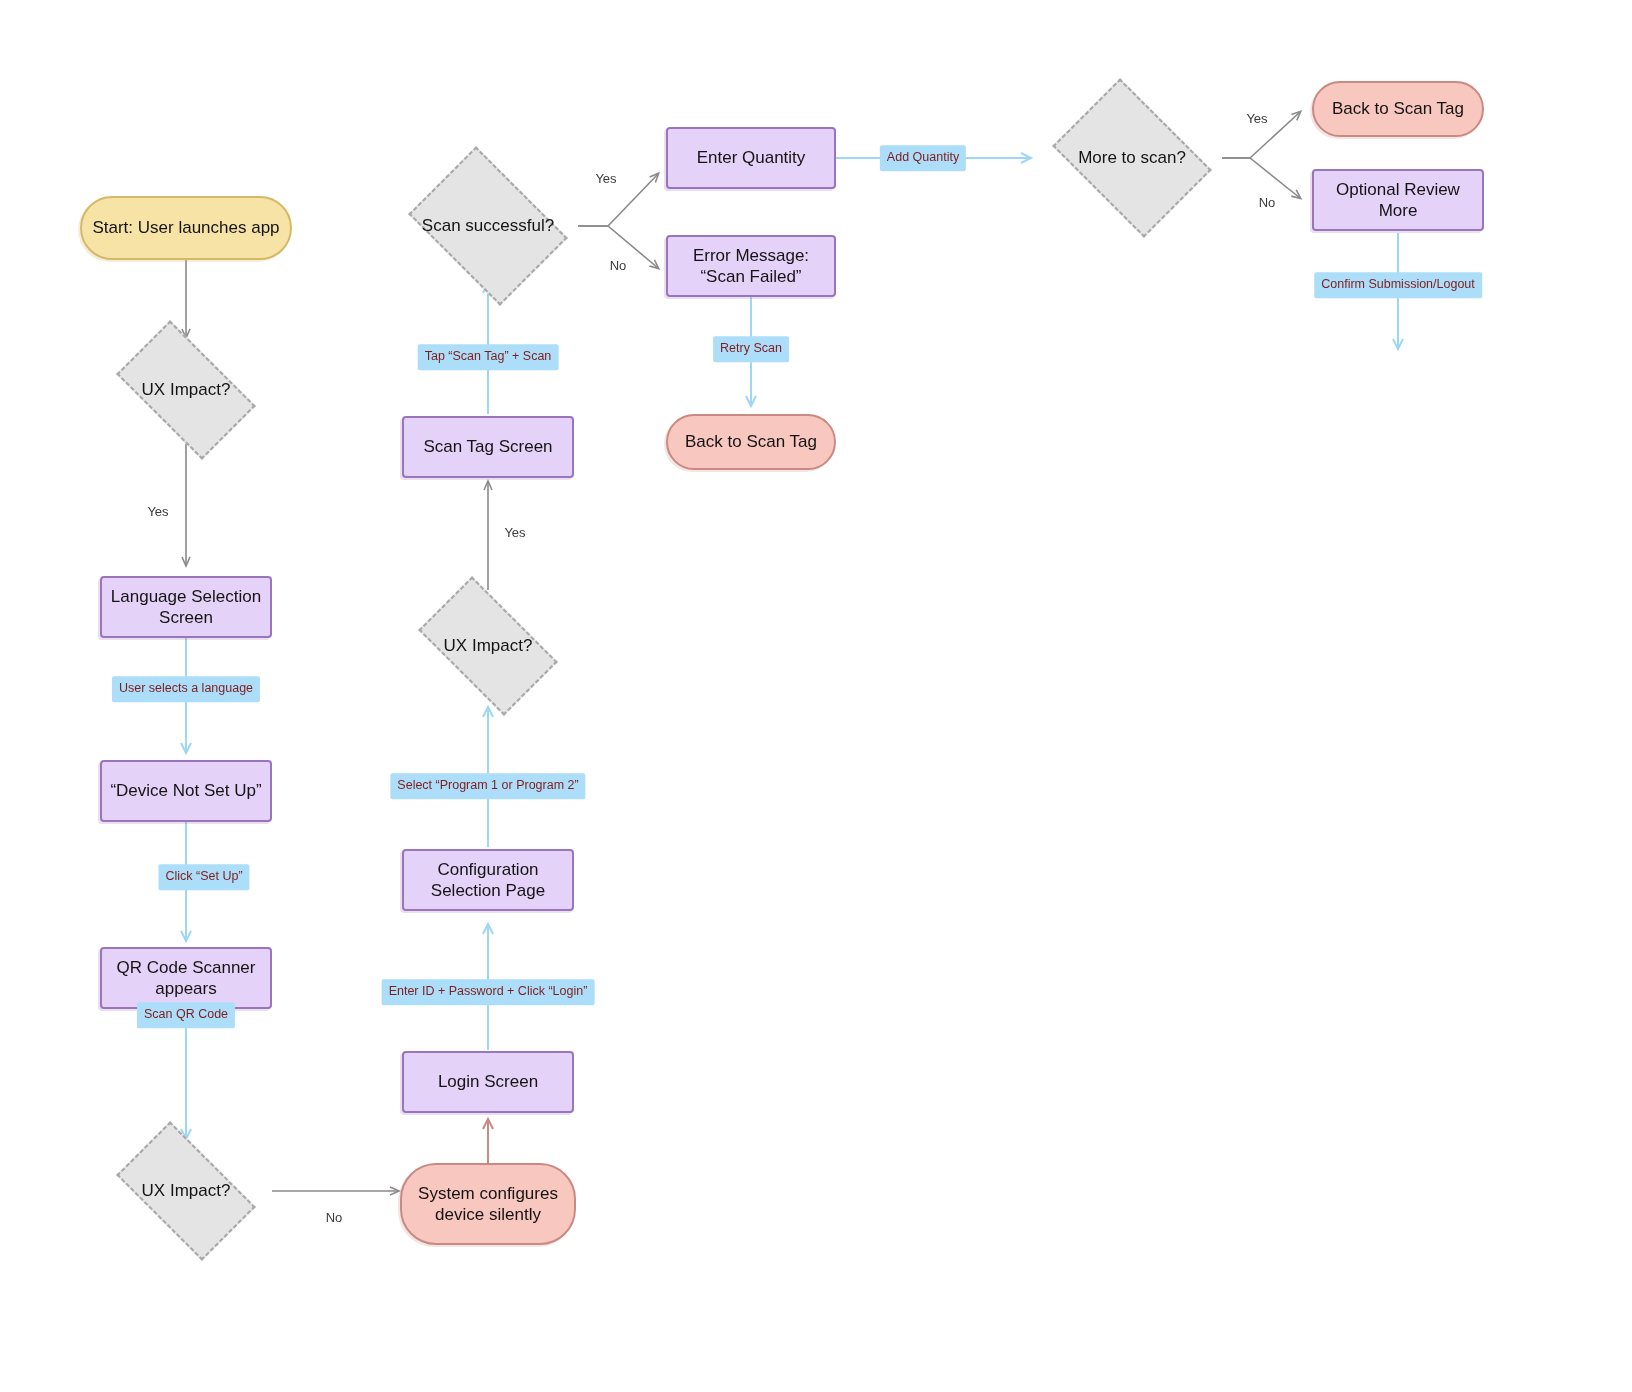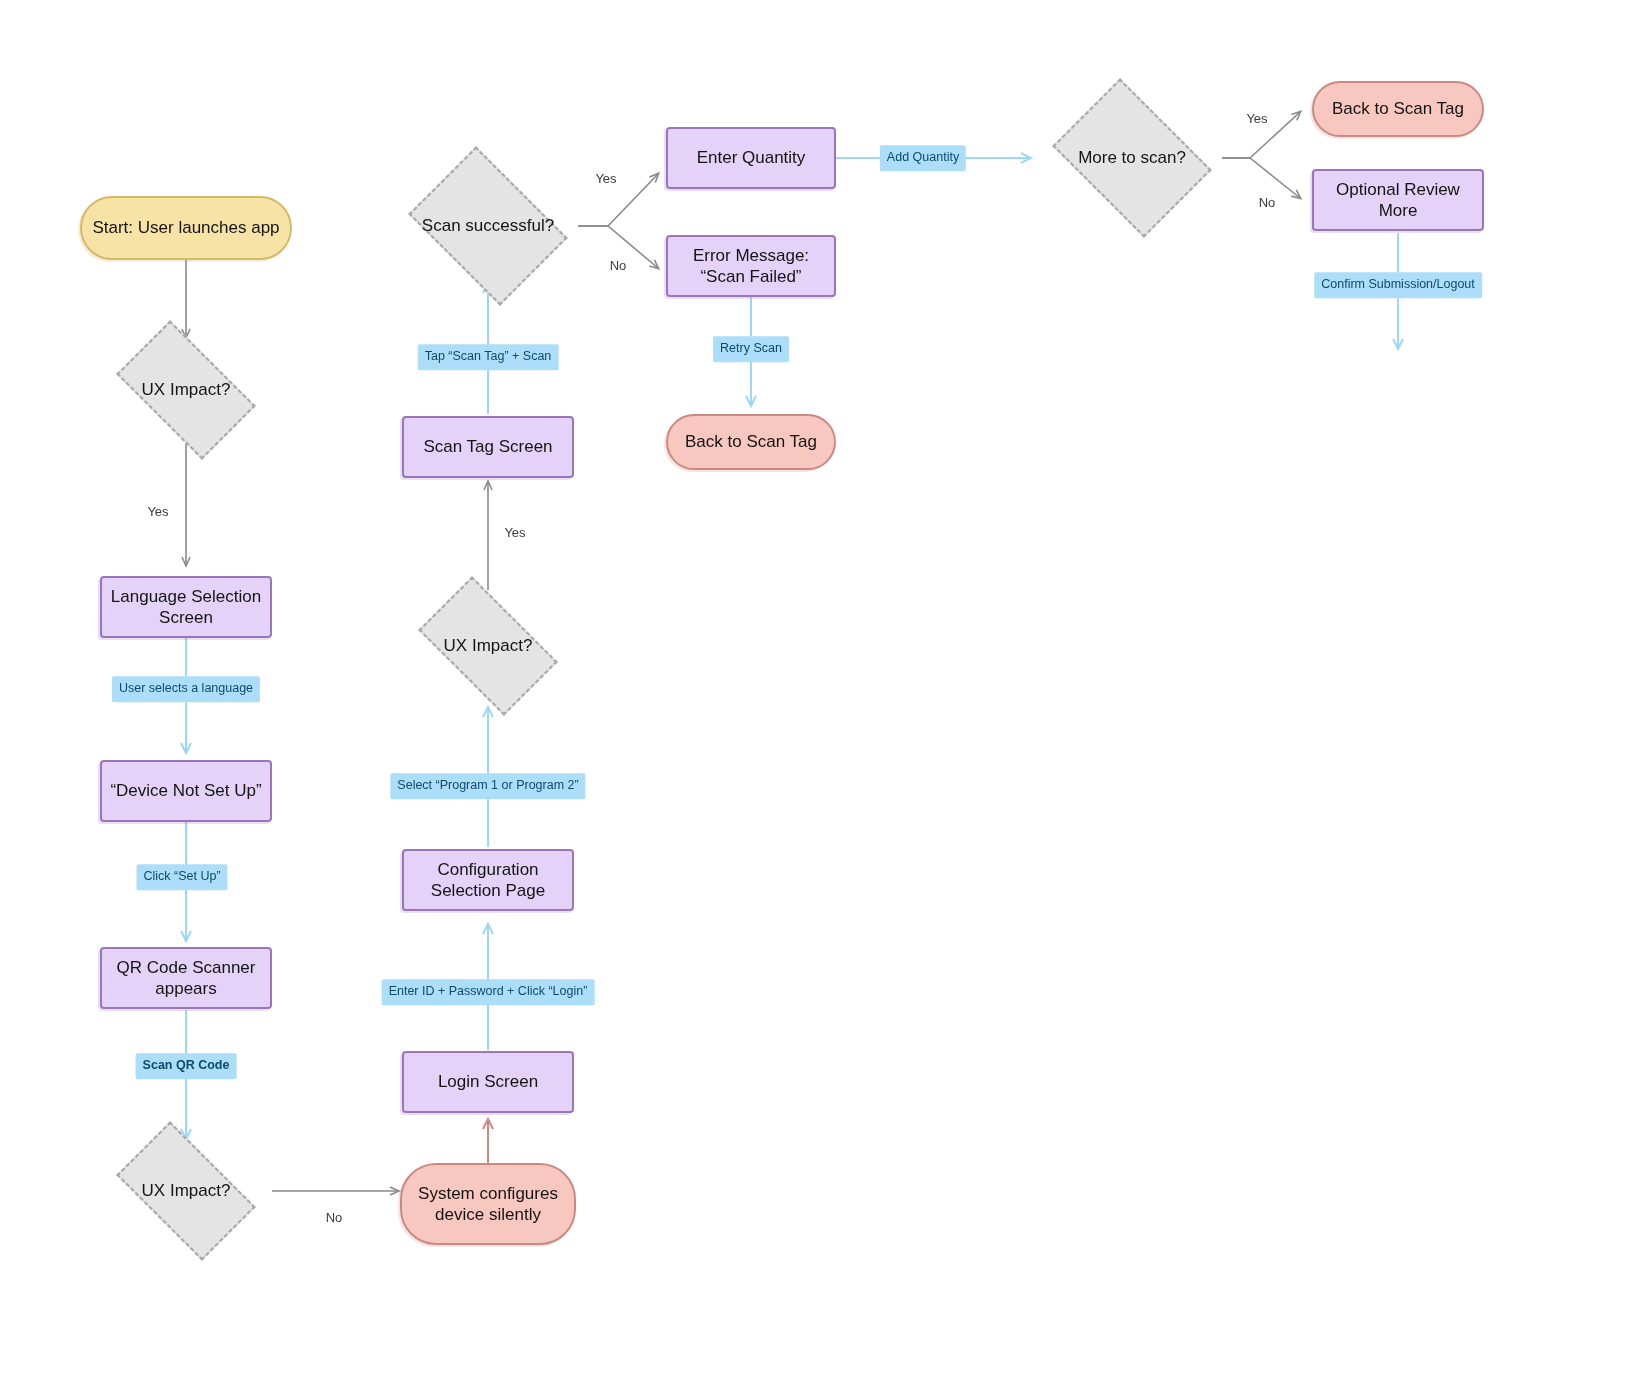--- a/index.html
+++ b/index.html
@@ -88,21 +88,21 @@
   }
   .n-decision .lbl {
     position: relative;
     z-index: 2;
   }
 
   
   .edge-label {
     position: absolute;
     background: #addef9;
-    color: #0c4a6e;
+    color: #7f1d1d;
     font-size: 12.5px;
     line-height: 1;
     padding: 6px 7px 7px 7px;
     border-radius: 2px;
     white-space: nowrap;
     transform: translate(-50%, -50%);
     z-index: 4;
   }
   .branch-label {
     position: absolute;
@@ -234,23 +234,23 @@
     <span class="lbl">Back to Scan Tag</span>
   </div>
 
   <div class="node n-process" style="left:1312px; top:169px; width:172px; height:62px;">
     <span class="lbl">Optional Review More</span>
   </div>
 
 
   <div class="edge-label" style="left:186px; top:689px;">User selects a language</div>
 
-  <div class="edge-label" style="left:182px; top:877px;">Click “Set Up”</div>
-
-  <div class="edge-label" style="left:186px; top:1066px;font-weight:bold;">Scan QR Code</div>
+  <div class="edge-label" style="left:204px; top:877px;">Click “Set Up”</div>
+
+  <div class="edge-label" style="left:186px; top:1015px;">Scan QR Code</div>
 
   <div class="edge-label" style="left:488px; top:992px;">Enter ID + Password + Click “Login”</div>
 
   <div class="edge-label" style="left:488px; top:786px;">Select “Program 1 or Program 2”</div>
 
   <div class="edge-label" style="left:488px; top:357px;">Tap “Scan Tag” + Scan</div>
 
   <div class="edge-label" style="left:923px; top:158px;">Add Quantity</div>
 
   <div class="edge-label" style="left:751px; top:349px;">Retry Scan</div>

